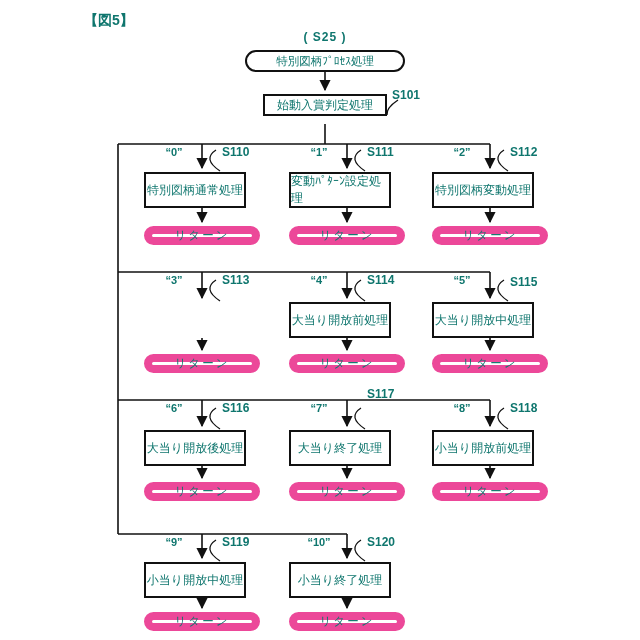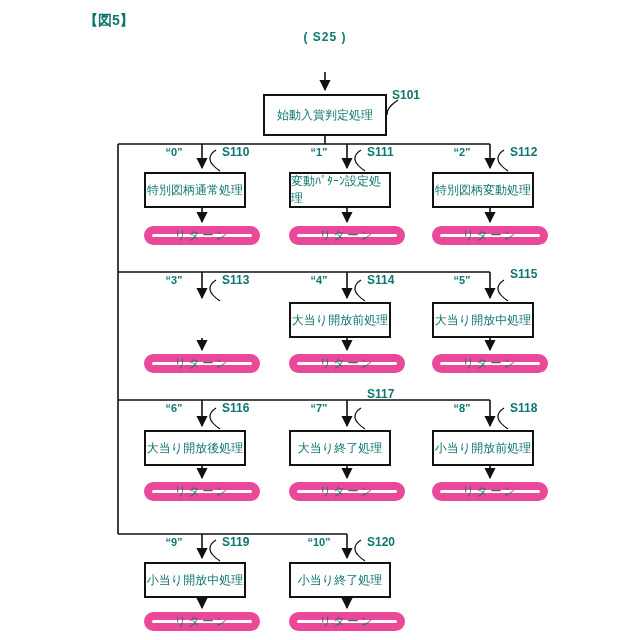--- a/index.html
+++ b/index.html
@@ -10,21 +10,21 @@
   }
   .lines{position:absolute;left:0;top:0;width:640px;height:640px;}
   .fig-label{position:absolute;left:84px;top:8px;font-size:14px;font-weight:bold;}
   .s25{position:absolute;left:245px;top:26px;width:160px;text-align:center;font-size:12px;font-weight:bold;letter-spacing:1px;}
   .stadium{
     position:absolute;left:245px;top:46px;width:160px;height:22px;
     border:2px solid #111;border-radius:12px;background:#fff;
     display:flex;align-items:center;justify-content:center;font-size:11.5px;box-sizing:border-box;
   }
   .judge{
-    position:absolute;left:263px;top:90px;width:124px;height:42px;
+    position:absolute;left:263px;top:90px;width:124px;height:22px;
     border:2px solid #111;background:#fff;display:flex;align-items:center;justify-content:center;
     font-size:12px;box-sizing:border-box;
   }
   .judge-step{position:absolute;left:392px;top:84px;font-size:12px;font-weight:bold;}
   .qv{position:absolute;width:40px;text-align:center;font-size:11px;font-weight:bold;}
   .st{position:absolute;width:50px;font-size:12px;font-weight:bold;}
   .pbox{
     position:absolute;width:102px;height:36px;border:2px solid #111;background:#fff;
     display:flex;align-items:center;justify-content:center;font-size:12px;box-sizing:border-box;
   }
@@ -92,20 +92,21 @@
       <path d="M216 404 q -14 9 4 21"></path>
       <path d="M361 404 q -14 9 4 21"></path>
       <path d="M504 404 q -14 9 4 21"></path>
       <path d="M216 536 q -14 9 4 21"></path>
       <path d="M361 536 q -14 9 4 21"></path>
     </g>
   </svg>
 
   <div class="fig-label">【図5】</div>
   <div class="s25">( S25 )</div>
+  <div class="stadium">特別図柄ﾌﾟﾛｾｽ処理</div>
   <div class="judge">始動入賞判定処理</div>
   <div class="judge-step">S101</div>
 
   <div class="qv" style="left:154px;top:142px">“0”</div>
   <div class="st" style="left:222px;top:141px">S110</div>
   <div class="pbox" style="left:144px;top:168px">特別図柄通常処理</div>
   <div class="ret" style="left:144px;top:222px">リターン</div>
 
   <div class="qv" style="left:299px;top:142px">“1”</div>
   <div class="st" style="left:367px;top:141px">S111</div>
@@ -120,21 +121,21 @@
   <div class="qv" style="left:154px;top:270px">“3”</div>
   <div class="st" style="left:222px;top:269px">S113</div>
   <div class="ret" style="left:144px;top:350px">リターン</div>
 
   <div class="qv" style="left:299px;top:270px">“4”</div>
   <div class="st" style="left:367px;top:269px">S114</div>
   <div class="pbox" style="left:289px;top:298px">大当り開放前処理</div>
   <div class="ret" style="left:289px;top:350px">リターン</div>
 
   <div class="qv" style="left:442px;top:270px">“5”</div>
-  <div class="st" style="left:510px;top:263px">S115</div>
+  <div class="st" style="left:510px;top:271px">S115</div>
   <div class="pbox" style="left:432px;top:298px">大当り開放中処理</div>
   <div class="ret" style="left:432px;top:350px">リターン</div>
 
   <div class="qv" style="left:154px;top:398px">“6”</div>
   <div class="st" style="left:222px;top:397px">S116</div>
   <div class="pbox" style="left:144px;top:426px">大当り開放後処理</div>
   <div class="ret" style="left:144px;top:478px">リターン</div>
 
   <div class="qv" style="left:299px;top:398px">“7”</div>
   <div class="st" style="left:367px;top:383px">S117</div>

